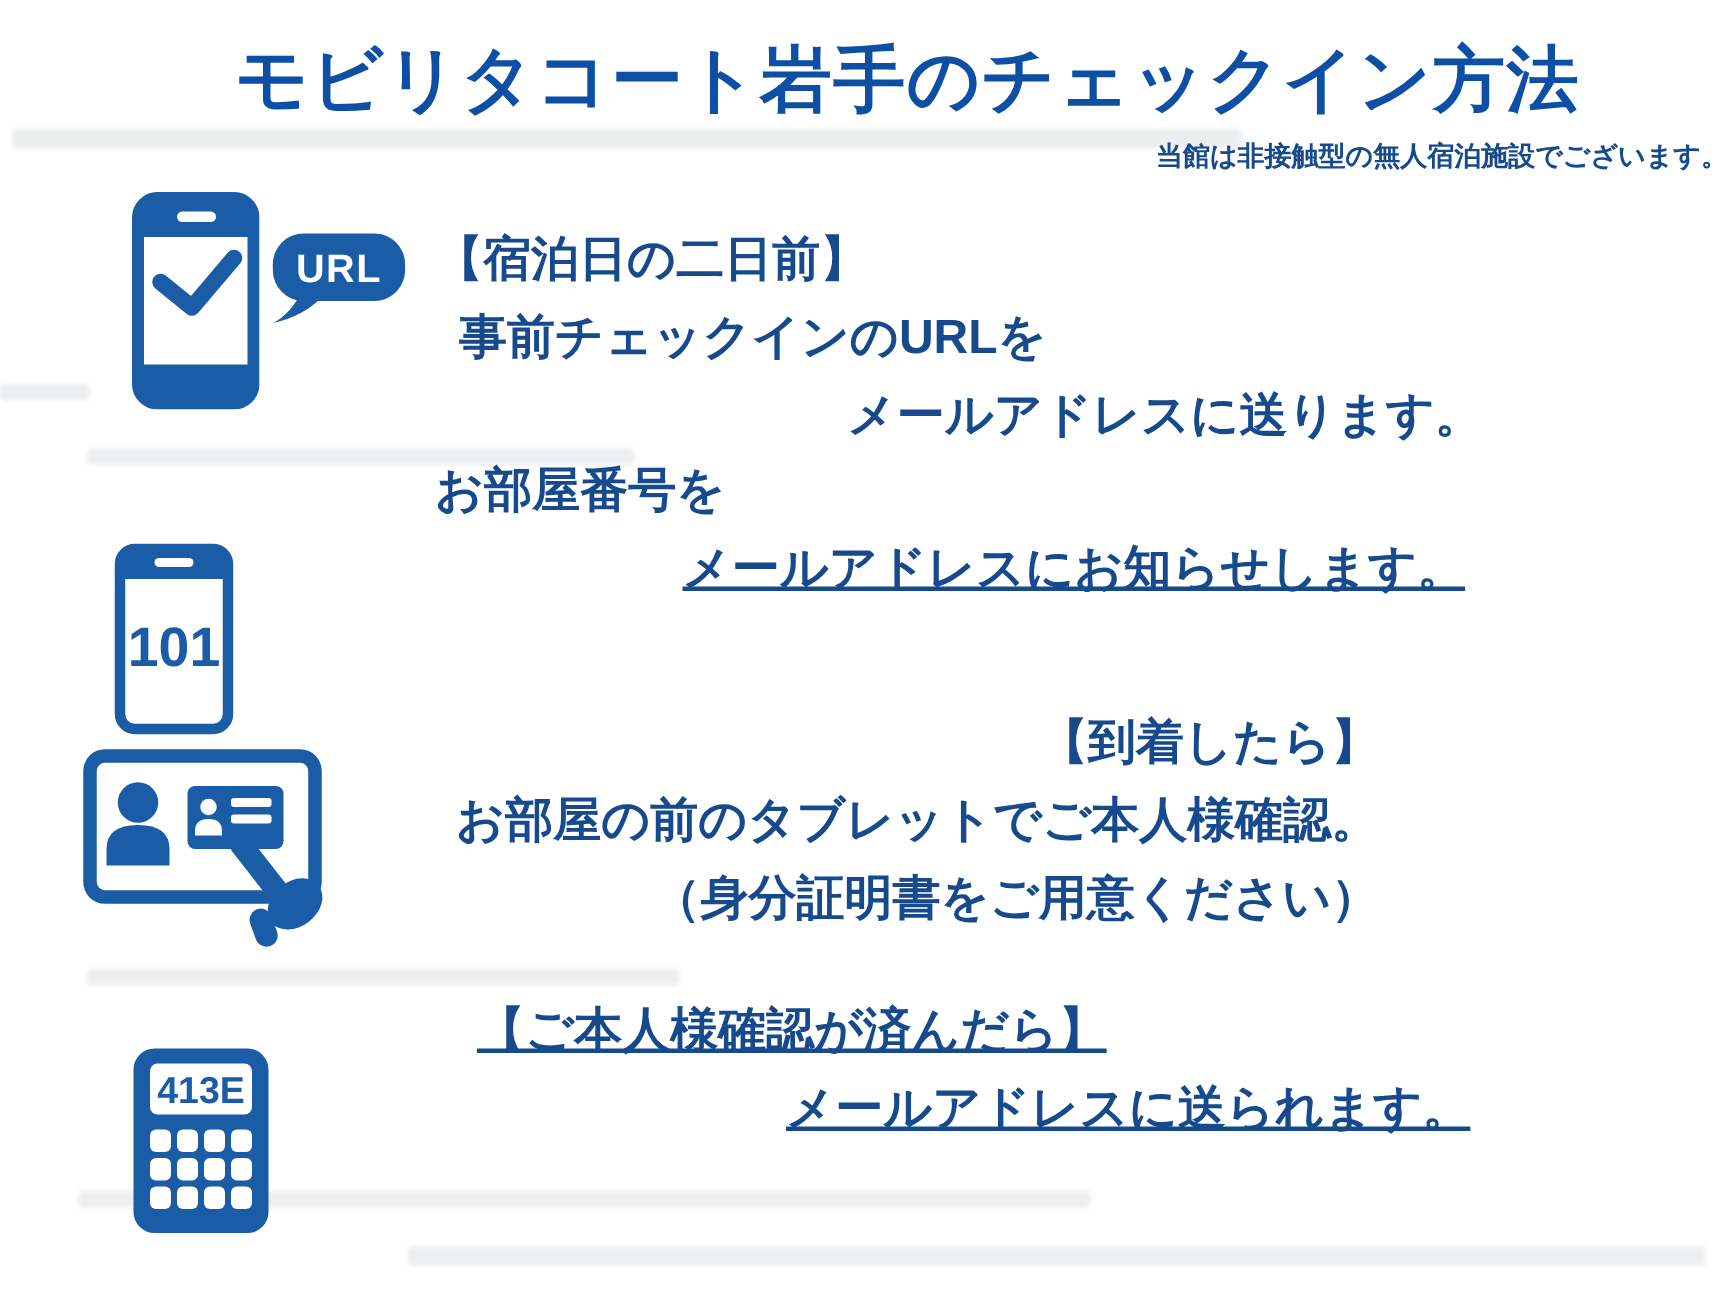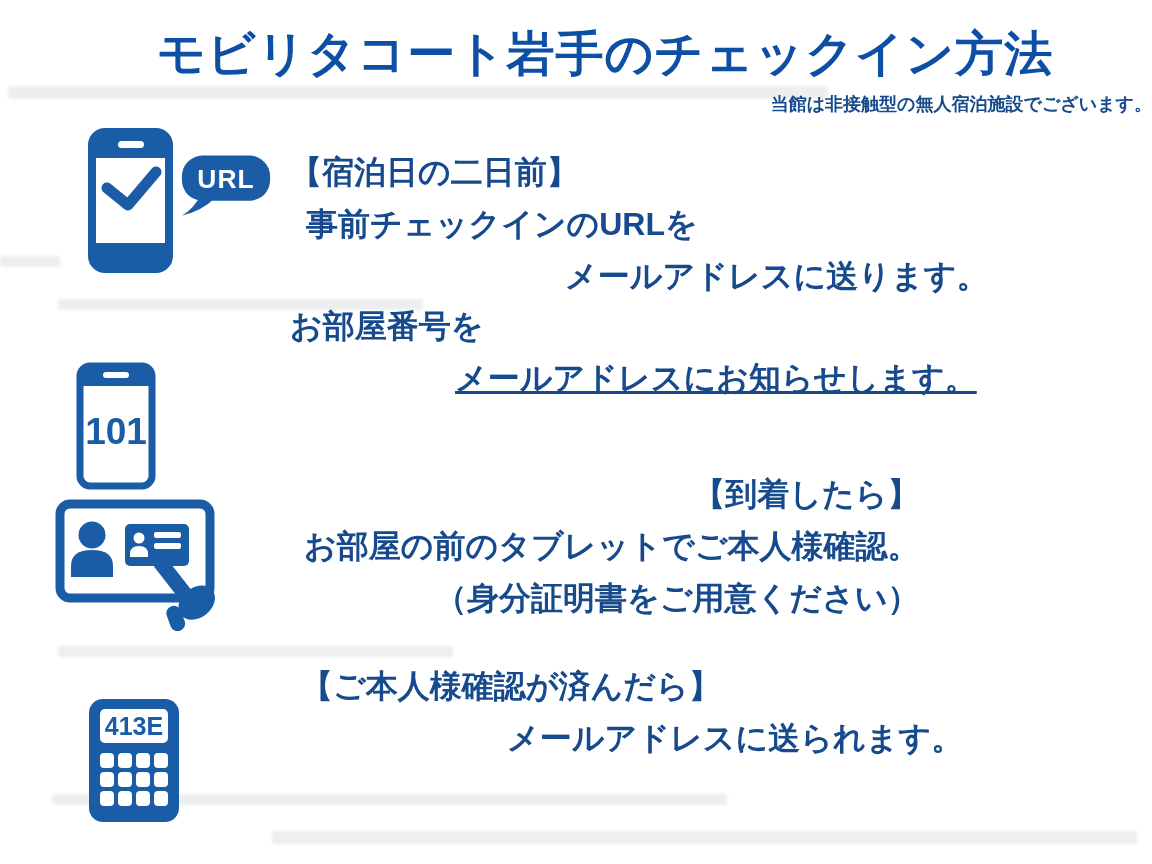--- a/index.html
+++ b/index.html
@@ -67,21 +67,21 @@
   .step-text{
     position:absolute;
     color:var(--text-blue);
     font-size:32px;
     line-height:52px;
     white-space:nowrap;
   }
   .s1{left:290px;top:146px;}
   .s2{left:290px;top:300px;}
   .s3{left:288px;top:468px;text-align:right;}
-  .s4{left:287px;top:660px;}
+  .s4{left:304px;top:660px;text-decoration:underline;}
   .ind16{padding-left:16px;}
   .ind14{padding-left:14px;}
   .s1 .tail{padding-left:275px;text-align:right;}
   .s2 .tail{padding-left:165px;text-decoration:underline;}
   .s4 .tail{padding-left:220px;}
 </style>
 </head>
 <body>
 
 <div class="page">

